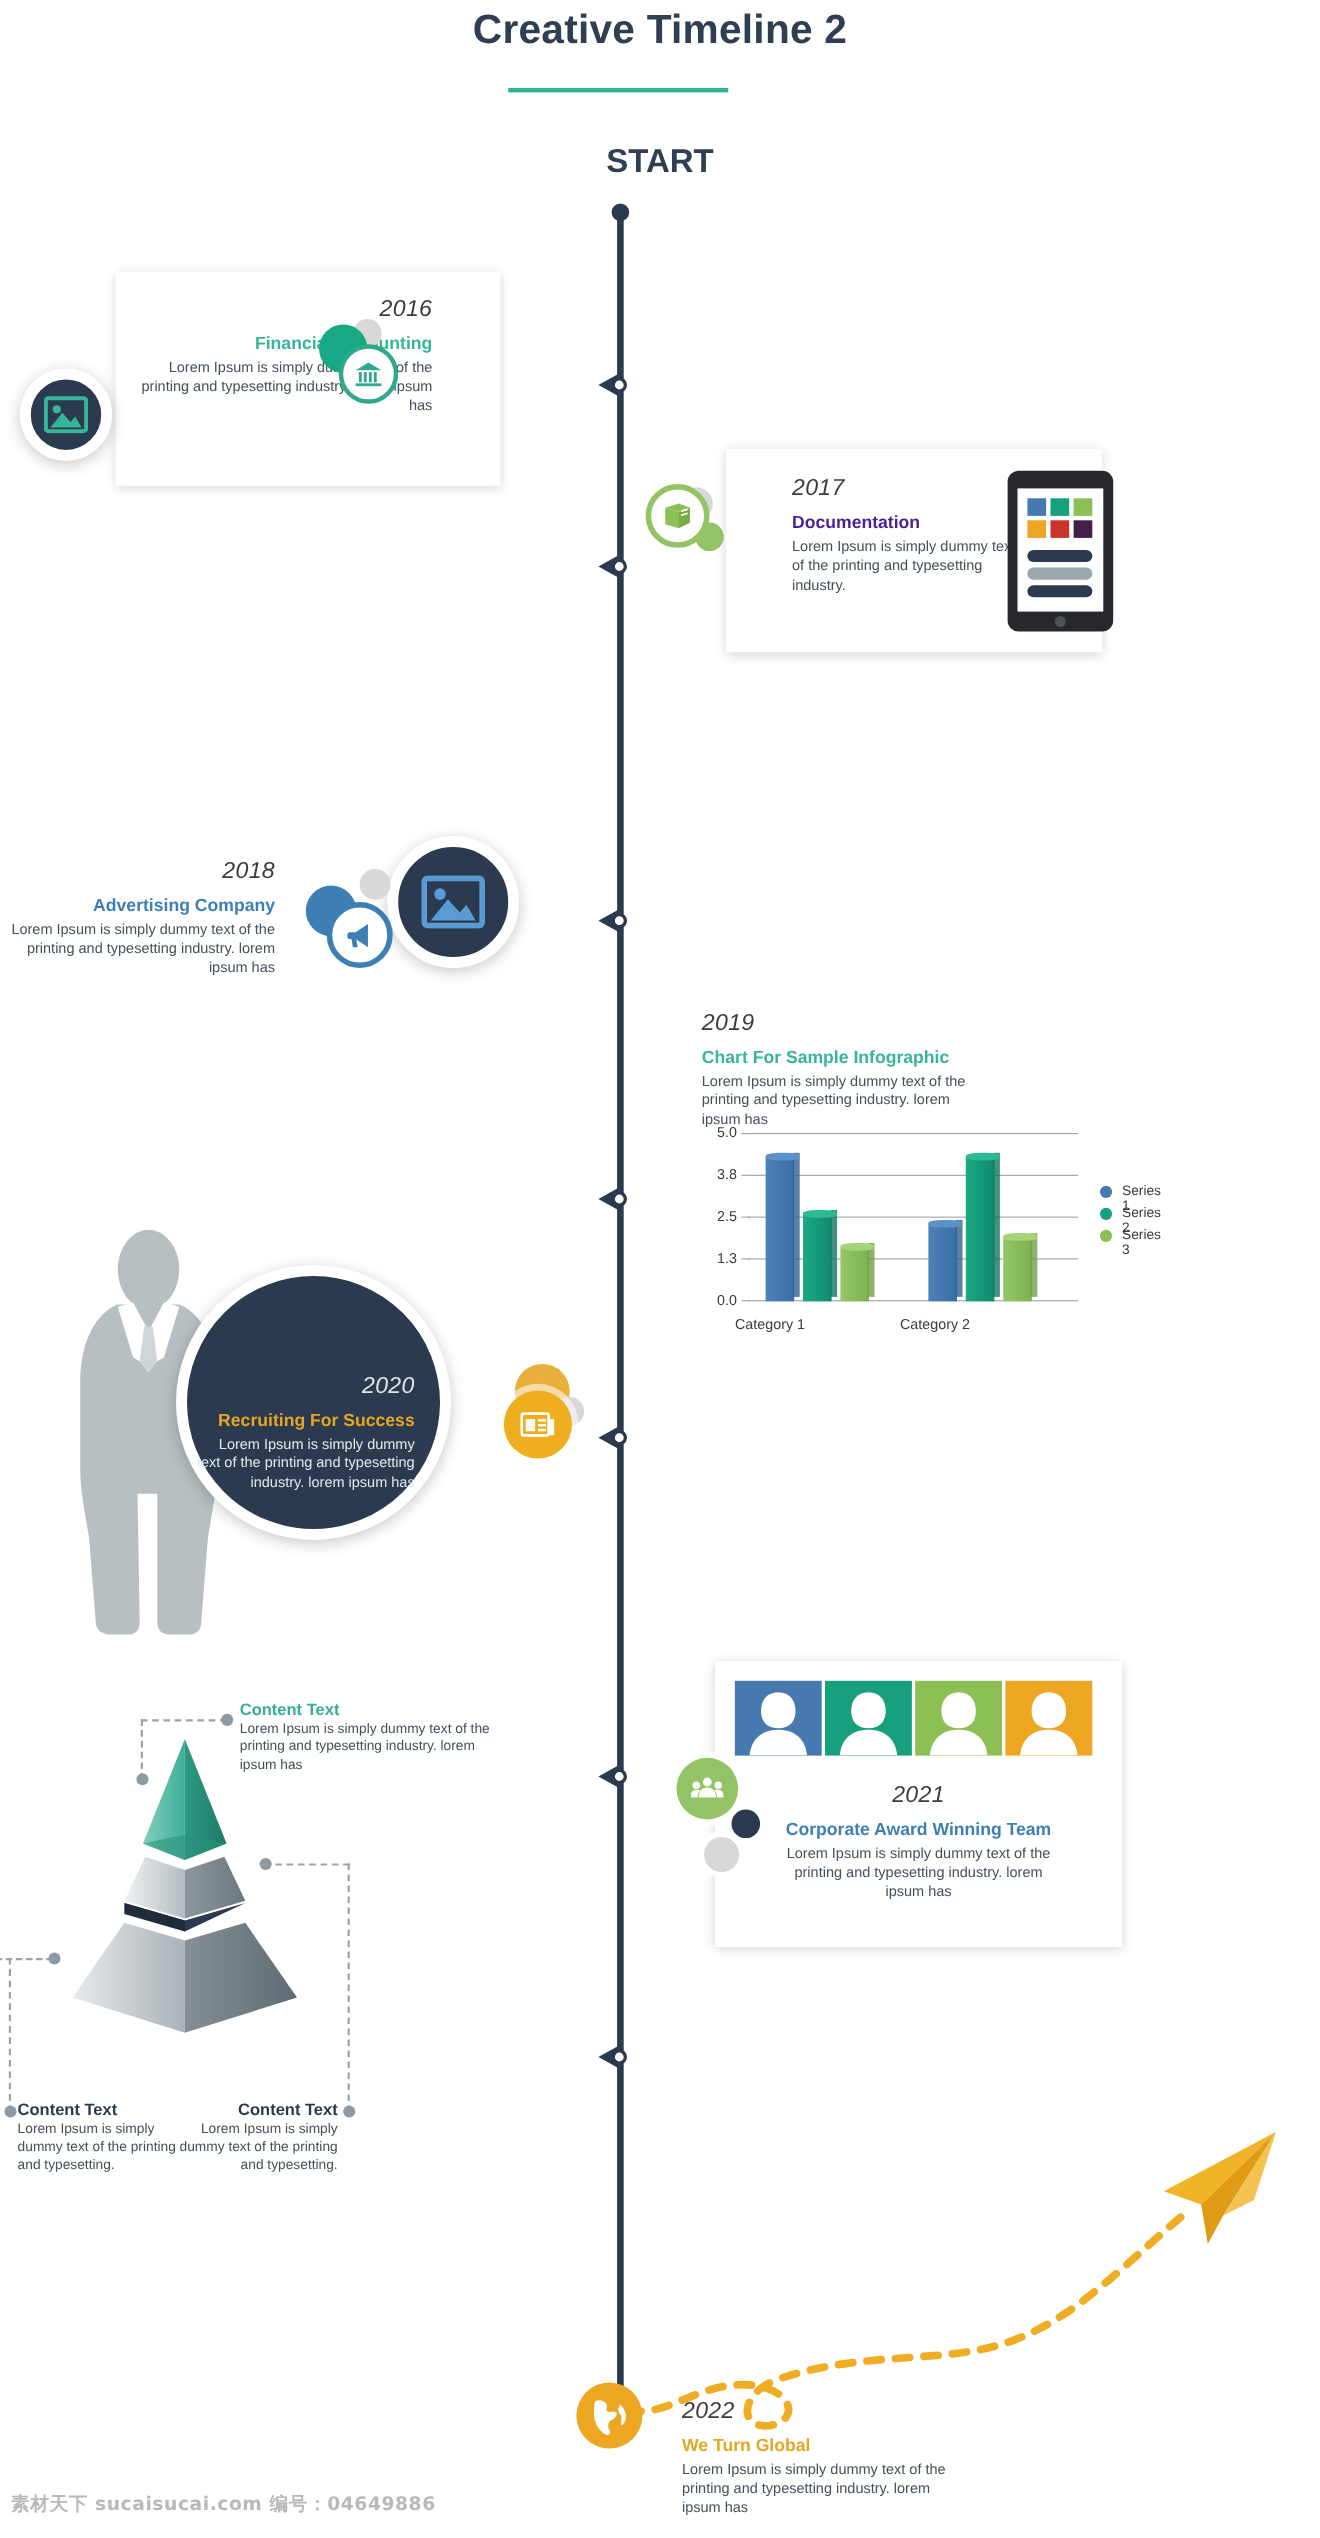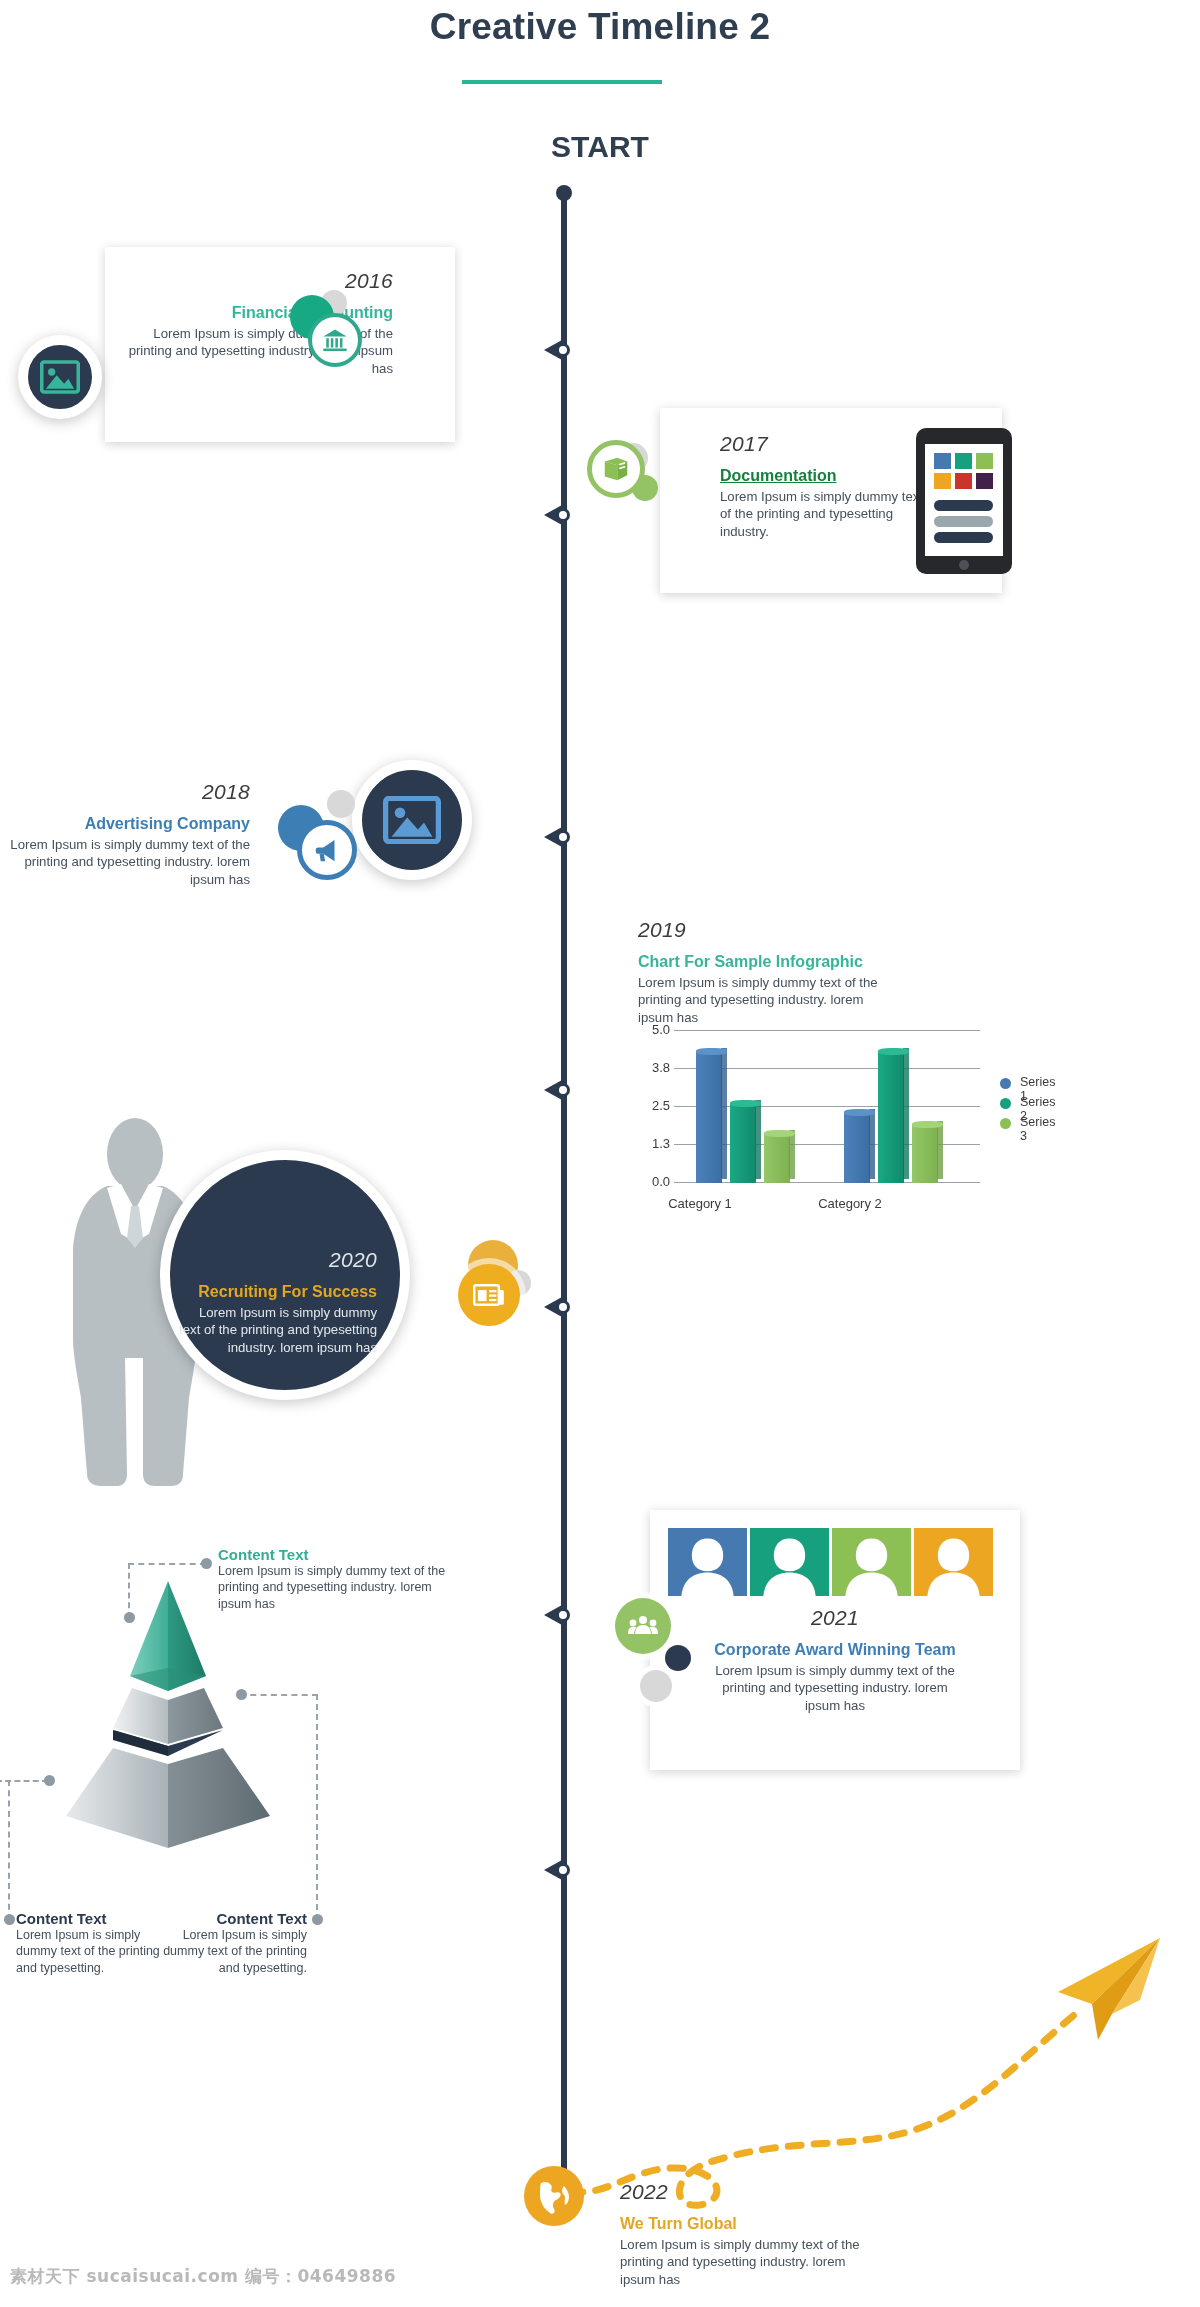--- a/index.html
+++ b/index.html
@@ -53,21 +53,21 @@
   
   .card {
     position: absolute; background: #ffffff;
     box-shadow: 0 2px 10px rgba(0,0,0,.18);
   }
   .year { font-size: 21px; color: #3b3b3b; font-weight: normal; letter-spacing:.3px;font-style:italic; }
   .c-title { font-size: 16px; font-weight: bold; margin-top: 10px; line-height: 1.25; }
   .c-body  { font-size: 13.2px; color: #44505c; line-height: 1.32; margin-top: 2px; }
 
   .t-teal   { color: #37b59a; }
-  .t-green  { color: #15803d; text-decoration: underline; }
+  .t-green  { color: #4c1d95; }
   .t-blue   { color: #3d7fb5; }
   .t-amber  { color: #e3a722; }
   .t-navy   { color: #2b3a4e; }
   .t-white  { color: #ffffff; }
   .t-tealdk { color: #38ad95; }
 
   
   .badge { position: absolute; border-radius: 50%; }
   .badge-ring {
     position: absolute; border-radius: 50%; background: #ffffff;
@@ -424,21 +424,21 @@
           <path d="M30 34 C18 34 11 41 10 52 L50 52 C49 41 42 34 30 34 Z" fill="#ffffff"></path>
         </svg>
       </div>
       <div class="team-cell" style="left:246px; width:79px; background:#eda621;">
         <svg width="79" height="68" viewBox="0 0 60 52">
           <path d="M30 8 C22 8 18 14 18 21 C18 28 22 33 30 33 C38 33 42 28 42 21 C42 14 38 8 30 8 Z" fill="#ffffff"></path>
           <path d="M30 34 C18 34 11 41 10 52 L50 52 C49 41 42 34 30 34 Z" fill="#ffffff"></path>
         </svg>
       </div>
     </div>
-    <div style="position:absolute; left:0; top:96px; width:370px; text-align:center;">
+    <div style="position:absolute; left:0; top:110px; width:370px; text-align:center;">
       <div class="year">2021</div>
       <div class="c-title t-blue">Corporate Award Winning Team</div>
       <div class="c-body" style="padding:0 58px;">Lorem Ipsum is simply dummy text of the printing and typesetting industry. lorem ipsum has</div>
     </div>
   </div>
   <div class="badge" style="left:615px; top:1598px; width:56px; height:56px; background:#93c364; box-shadow:0 0 0 6px rgba(255,255,255,.7); display:flex; align-items:center; justify-content:center;">
     <svg width="30" height="24" viewBox="0 0 30 24">
       <circle cx="15" cy="6" r="4" fill="#ffffff"></circle>
       <path d="M15 11 C10 11 7.5 14 7 20 L23 20 C22.5 14 20 11 15 11 Z" fill="#ffffff"></path>
       <circle cx="5" cy="9" r="3.4" fill="#ffffff"></circle>

